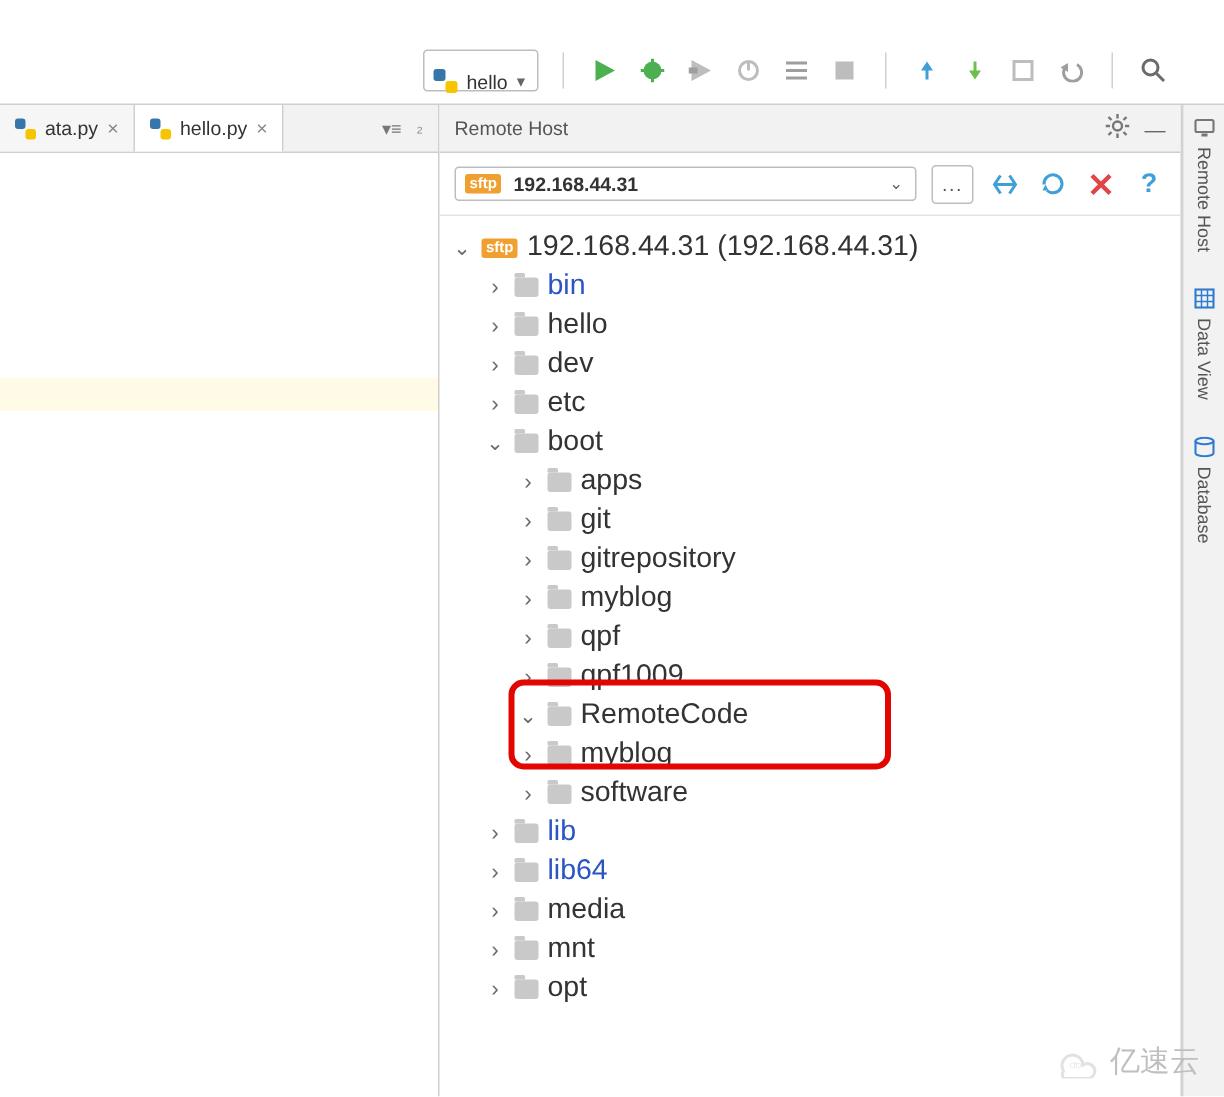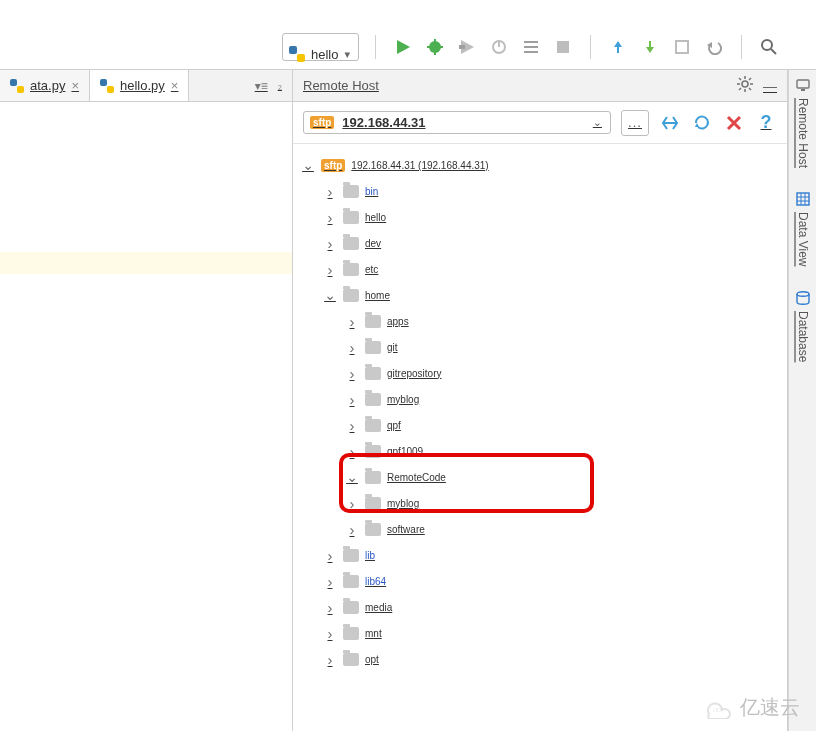--- a/index.html
+++ b/index.html
@@ -41,21 +41,21 @@
   .tab.active { background:#fff; }
   .tab .close { color:#888; font-size:13px; }
   .tabstrip .flex { flex:1; }
   .tabstrip .right-widgets { display:flex; gap:10px; padding-right:10px; color:#777; }
   .tab-py-icon { width:14px; height:14px; position:relative; display:inline-block; }
   .tab-py-icon::before, .tab-py-icon::after { content:""; position:absolute; width:7px; height:7px; border-radius:2px; }
   .tab-py-icon::before { background:#3776ab; top:0; left:0; }
   .tab-py-icon::after  { background:#f7c500; bottom:0; right:0; }
 
   
-  .main { display:flex; height: calc(100% - 70px); text-decoration: underline; }
+  .main { display:flex; height: calc(100% - 70px); }
   .editor-col { width: 293px; border-right:1px solid #cfcfcf; position:relative; }
   .editor-tabs { height:32px; }
   .editor-body { position:relative; height:calc(100% - 32px); }
   .hl-line { position:absolute; left:0; right:0; top:150px; height:22px; background:#fffbe6; }
 
   .remote-col { flex:1; display:flex; flex-direction:column; border-right:1px solid #cfcfcf;}
   .panel-col  { width:28px; background:#f2f2f2; border-left:1px solid #d6d6d6;
                display:flex; flex-direction:column; align-items:center; padding-top:8px; gap:24px;}
   .vlabel { writing-mode: vertical-rl; font-size:12px; color:#555; cursor:pointer;
             display:flex; align-items:center; gap:6px;}
@@ -89,21 +89,21 @@
   .node .arrow.none { visibility:hidden; }
   .folder-ic { width:16px; height:13px; background:#c9c9c9; border-radius:2px; position:relative;}
   .folder-ic::before { content:""; position:absolute; top:-3px; left:0; width:7px; height:3px;
                        background:#c9c9c9; border-radius:1px 1px 0 0;}
   .node.link span.label { color:#2a55c3; }
   .node.sel { background:#e8e8e8; }
   .lvl0 { padding-left: 8px; }
   .lvl1 { padding-left: 30px; }
   .lvl2 { padding-left: 52px; }
   .lvl3 { padding-left: 74px; }
-  .label { font-size:10px; color:#333; }
+  .label { font-size:19px; color:#333; }
   .highlight-box { position:absolute; border:4px solid #e10600; border-radius:10px;
                    pointer-events:none; }
 
   
   .watermark { position:absolute; right:16px; bottom:10px; display:flex;
                align-items:center; gap:6px; color:#bfbfbf; font-size:20px;
                font-family:"Microsoft YaHei","PingFang SC",sans-serif; pointer-events:none;}
   .watermark svg { opacity:.6; }
 </style>
 </head>
@@ -287,21 +287,21 @@
           <span class="label">dev</span>
         </div>
         <div class="node lvl1">
           <span class="arrow" style="font-size: 15px;">›</span>
           <span class="folder-ic"></span>
           <span class="label">etc</span>
         </div>
         <div class="node lvl1">
           <span class="arrow" style="font-size: 14px;">⌄</span>
           <span class="folder-ic"></span>
-          <span class="label">home</span>
+          <span class="label">boot</span>
         </div>
         <div class="node lvl2">
           <span class="arrow" style="font-size: 15px;">›</span>
           <span class="folder-ic"></span>
           <span class="label">apps</span>
         </div>
         <div class="node lvl2">
           <span class="arrow" style="font-size: 15px;">›</span>
           <span class="folder-ic"></span>
           <span class="label">git</span>

